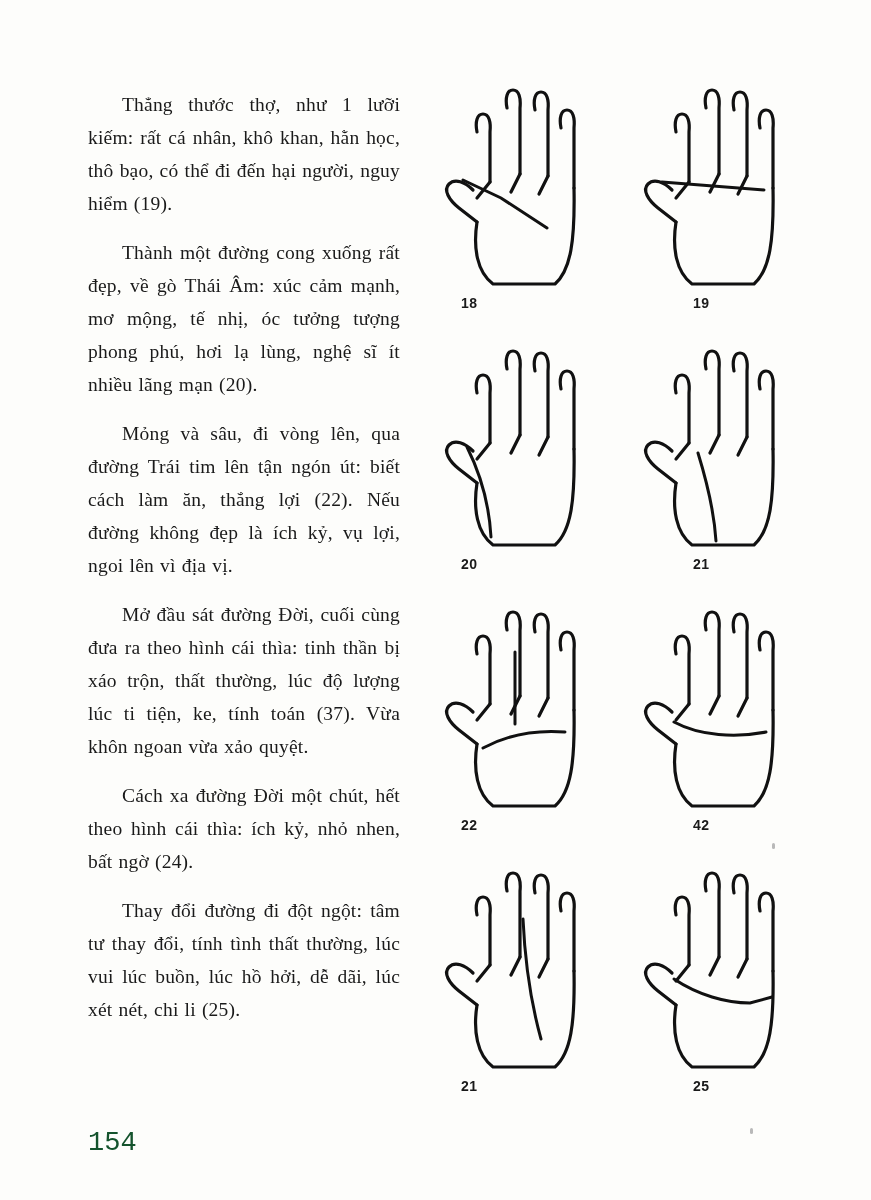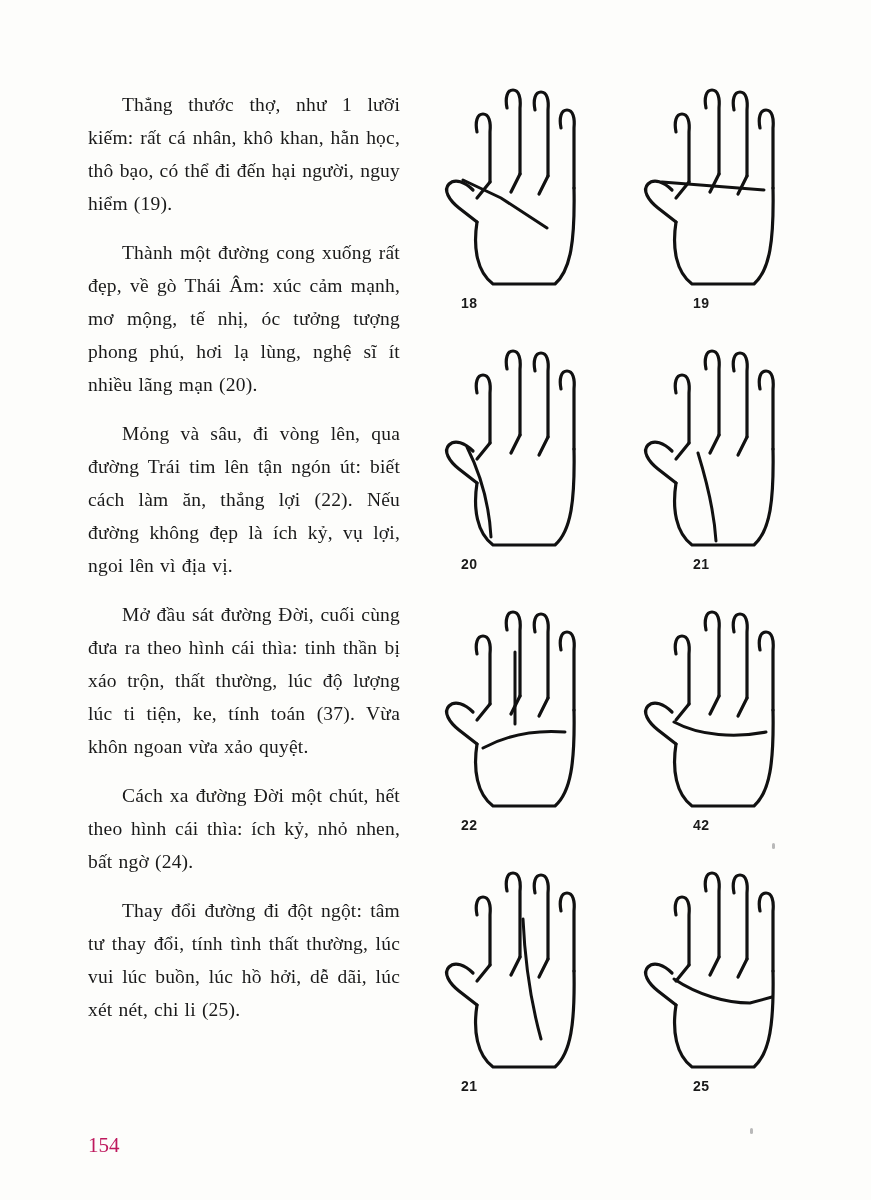--- a/index.html
+++ b/index.html
@@ -65,23 +65,23 @@
     font-weight: bold;
     font-family: "Liberation Sans", sans-serif;
     letter-spacing: 0.5px;
   }
   .fig-label.left { left: 46px; }
   .fig-label.right { left: 46px; margin-left: 33px; }
   .page-number {
     position: absolute;
     left: 88px;
     bottom: 42px;
-    font-size: 21px;
-    font-family: Liberation Serif, serif;
-    color: #be185d;
+    font-size: 27px;
+    font-family: Liberation Mono, monospace;
+    color: #14532d;
   }
   .speck {
     position: absolute;
     width: 3px;
     height: 6px;
     background: #b9b9b9;
     border-radius: 2px;
   }
 </style>
 </head>

